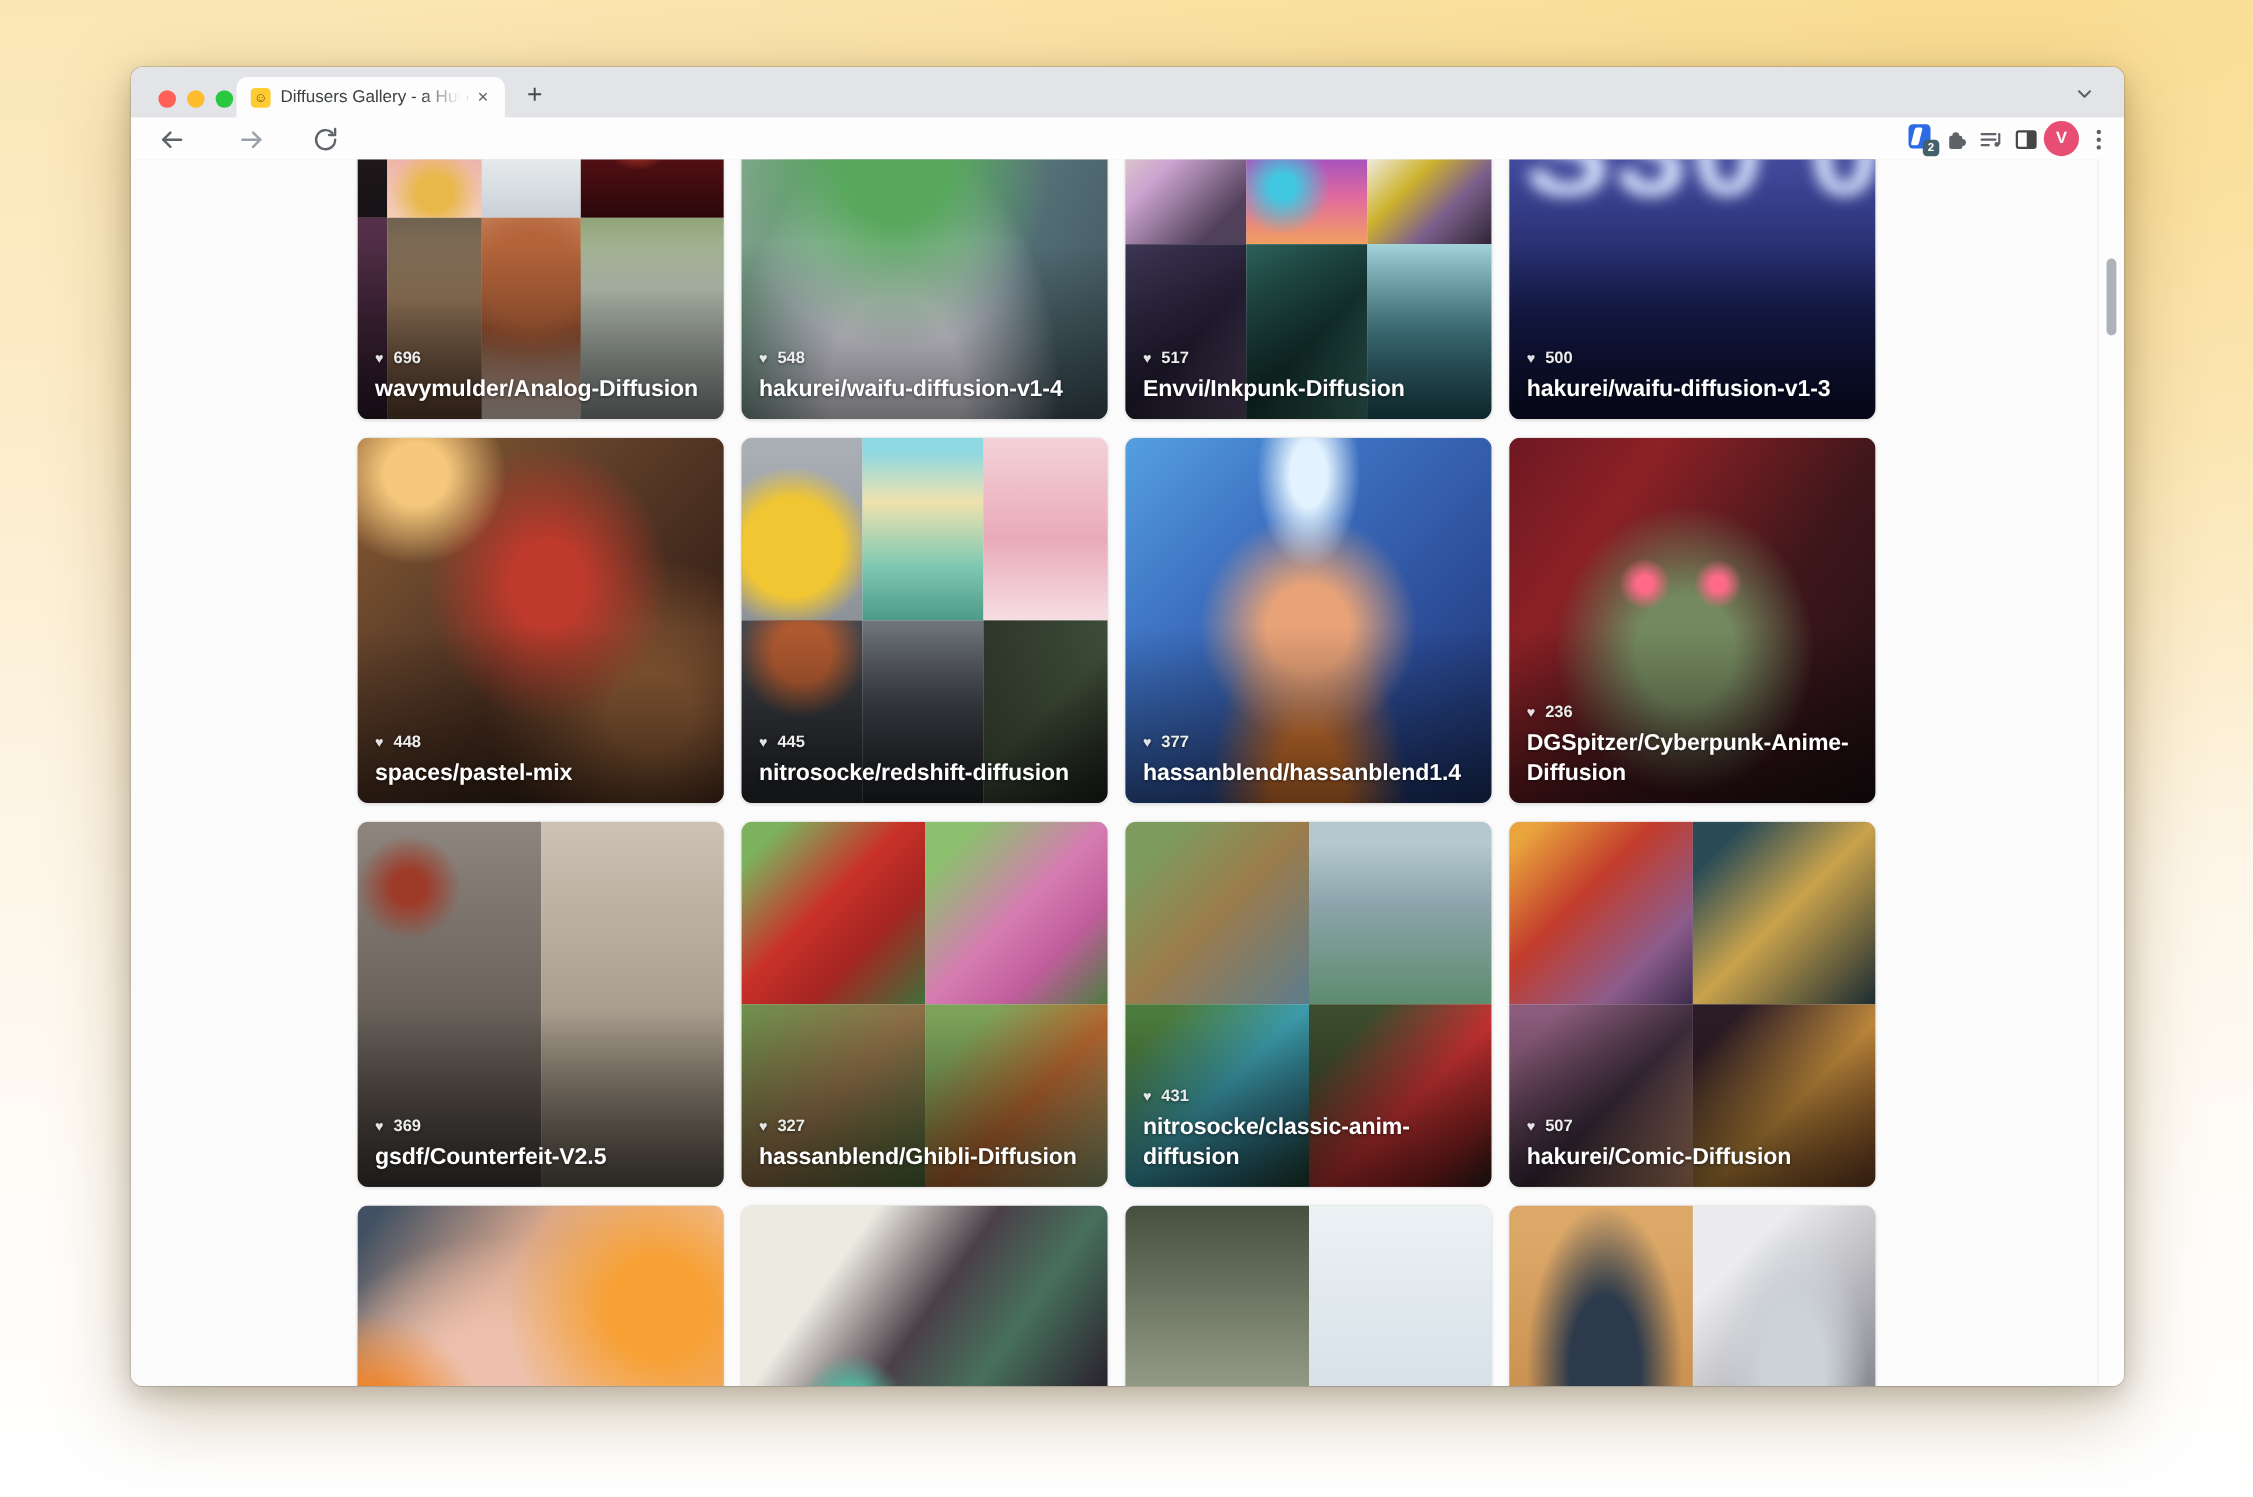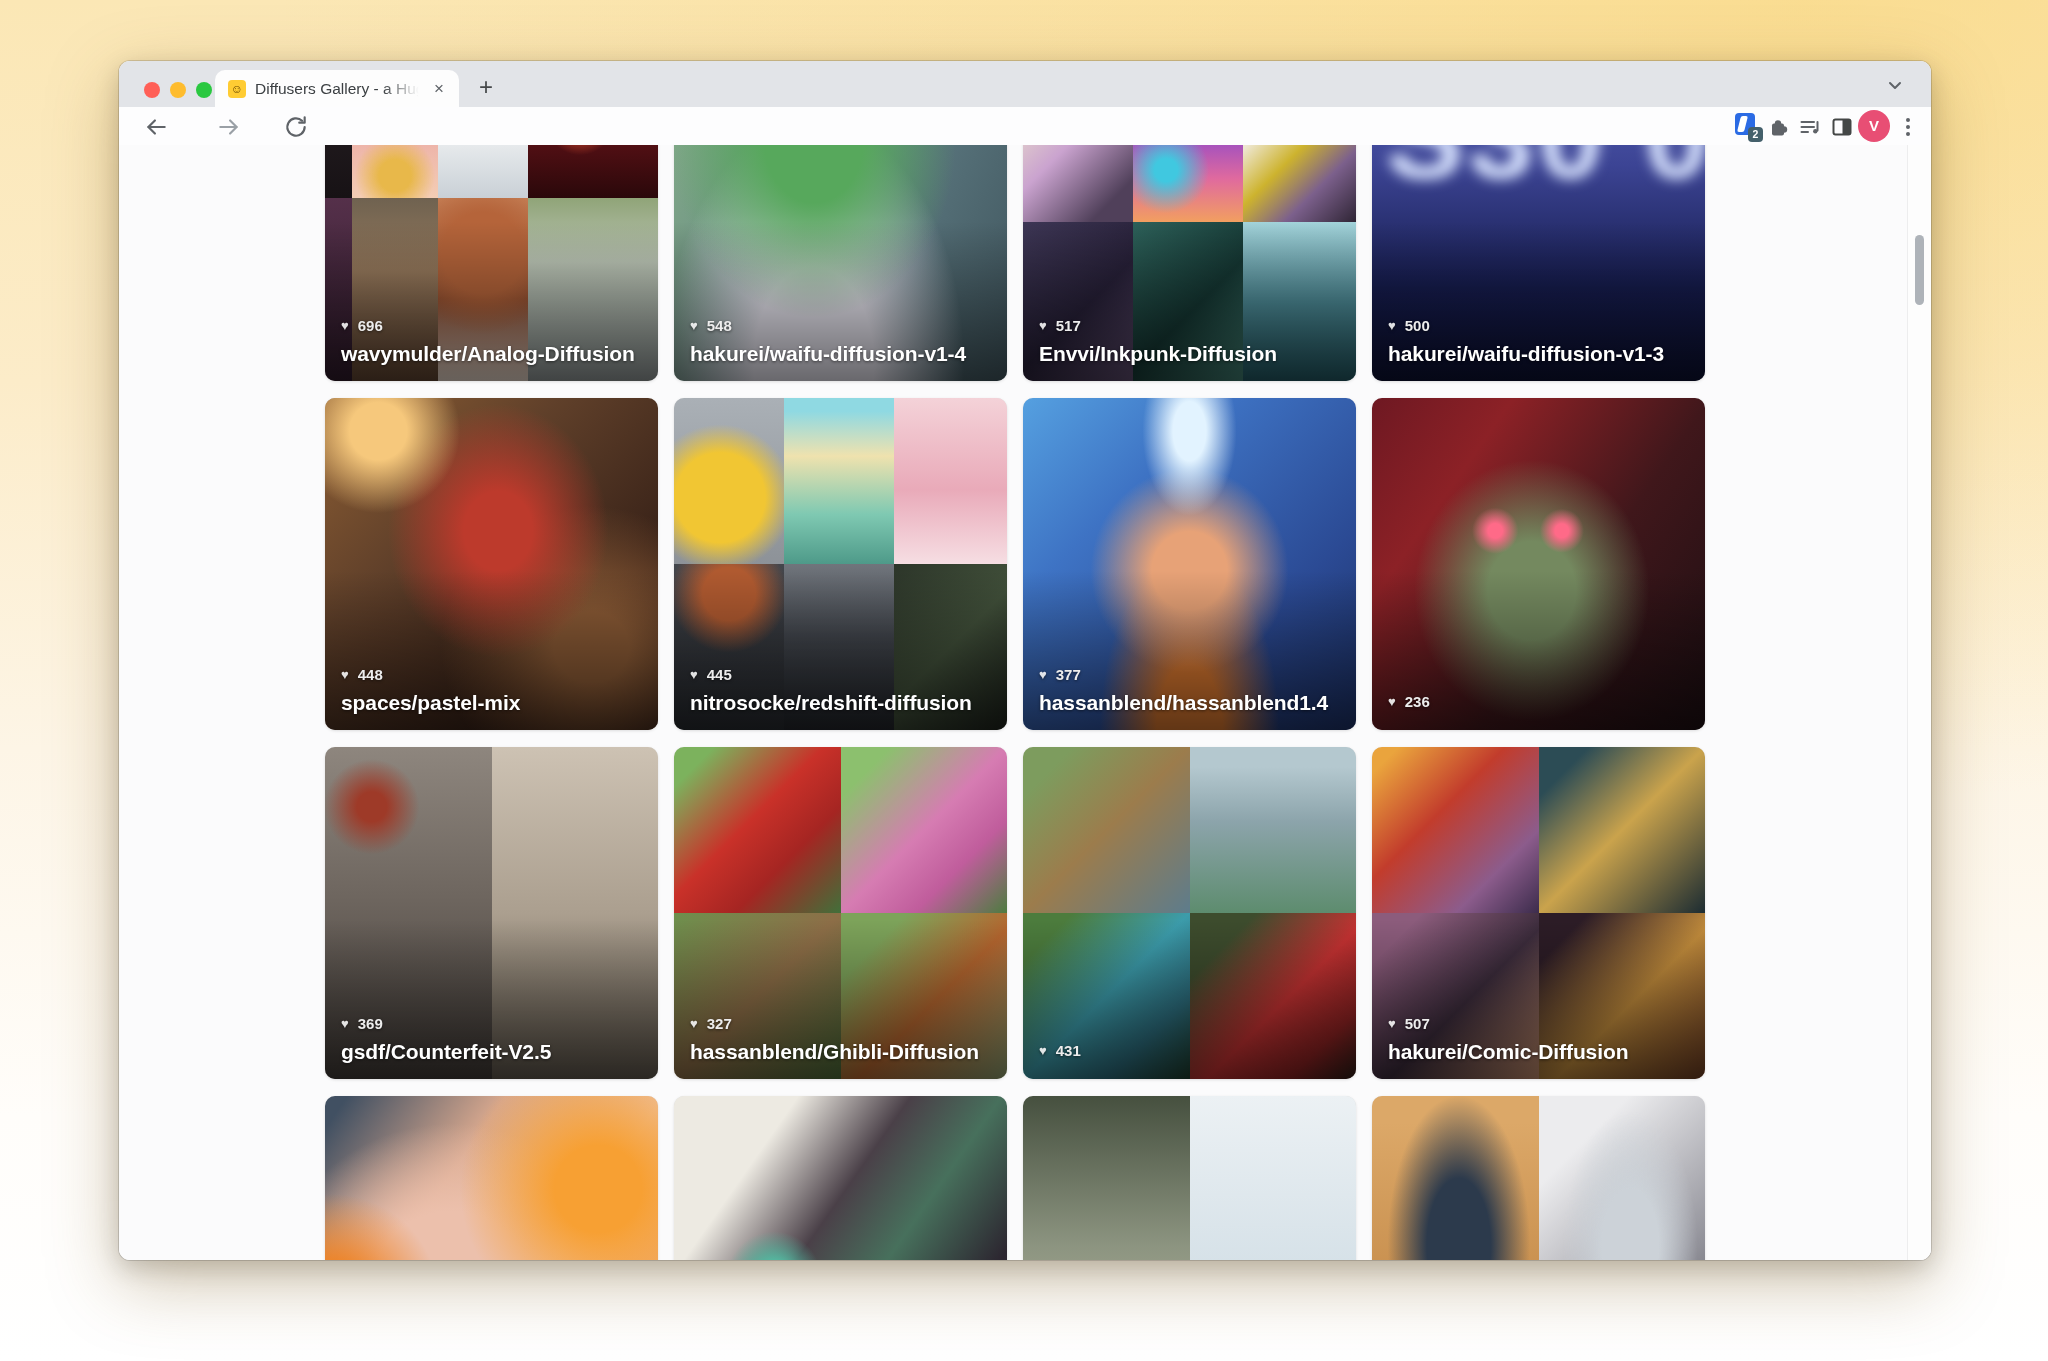--- a/index.html
+++ b/index.html
@@ -331,20 +331,21 @@
             <div class="trow" style="flex: 100 1 0%;">
               <div class="tcell" style="flex: 100 1 0%; background: radial-gradient(circle at 37% 40%, rgb(255, 106, 136) 2.5%, rgba(255, 106, 136, 0) 8%), radial-gradient(circle at 57% 40%, rgb(255, 106, 136) 2.5%, rgba(255, 106, 136, 0) 8%), radial-gradient(at 48% 58%, rgb(116, 137, 95) 18%, rgba(116, 137, 95, 0) 48%), linear-gradient(125deg, rgb(110, 24, 34) 0%, rgb(140, 33, 38) 25%, rgb(64, 23, 27) 60%, rgb(28, 14, 18) 100%);"></div>
             </div>
           </div>
           <div class="shade"></div>
           <div class="label">
             <div class="likes">
               <span class="heart">♥</span>
               <span>236</span>
             </div>
+            <div class="mname">DGSpitzer/Cyberpunk-Anime-Diffusion</div>
           </div>
         </a>
         <a class="card">
           <div class="tiles">
             <div class="trow" style="flex: 100 1 0%;">
               <div class="tcell" style="flex: 50 1 0%; background: radial-gradient(circle at 28% 18%, rgb(158, 58, 40) 5%, rgba(158, 58, 40, 0) 16%), linear-gradient(rgb(142, 134, 126) 0%, rgb(110, 102, 95) 45%, rgb(64, 58, 54) 100%);"></div>
               <div class="tcell" style="flex: 50 1 0%; background: linear-gradient(rgb(205, 194, 179) 0%, rgb(171, 159, 143) 50%, rgb(95, 87, 76) 100%);"></div>
             </div>
           </div>
           <div class="shade"></div>
@@ -386,20 +387,21 @@
               <div class="tcell" style="flex: 50 1 0%; background: linear-gradient(135deg, rgb(76, 124, 61) 15%, rgb(60, 156, 171) 50%, rgb(44, 108, 124) 75%, rgb(29, 60, 44) 100%);"></div>
               <div class="tcell" style="flex: 50 1 0%; background: linear-gradient(135deg, rgb(61, 76, 45) 20%, rgb(197, 50, 50) 55%, rgb(140, 34, 34) 80%, rgb(44, 28, 22) 100%);"></div>
             </div>
           </div>
           <div class="shade"></div>
           <div class="label">
             <div class="likes">
               <span class="heart">♥</span>
               <span>431</span>
             </div>
+            <div class="mname">nitrosocke/classic-anim-diffusion</div>
           </div>
         </a>
         <a class="card">
           <div class="tiles">
             <div class="trow" style="flex: 50 1 0%;">
               <div class="tcell" style="flex: 50 1 0%; background: linear-gradient(135deg, rgb(234, 164, 61) 8%, rgb(194, 60, 44) 40%, rgb(140, 92, 140) 75%, rgb(60, 44, 76) 100%);"></div>
               <div class="tcell" style="flex: 50 1 0%; background: linear-gradient(135deg, rgb(44, 76, 85) 15%, rgb(202, 163, 76) 50%, rgb(28, 44, 50) 100%);"></div>
             </div>
             <div class="trow" style="flex: 50 1 0%;">
               <div class="tcell" style="flex: 50 1 0%; background: linear-gradient(135deg, rgb(140, 92, 124) 15%, rgb(60, 44, 60) 55%, rgb(194, 140, 108) 100%);"></div>

